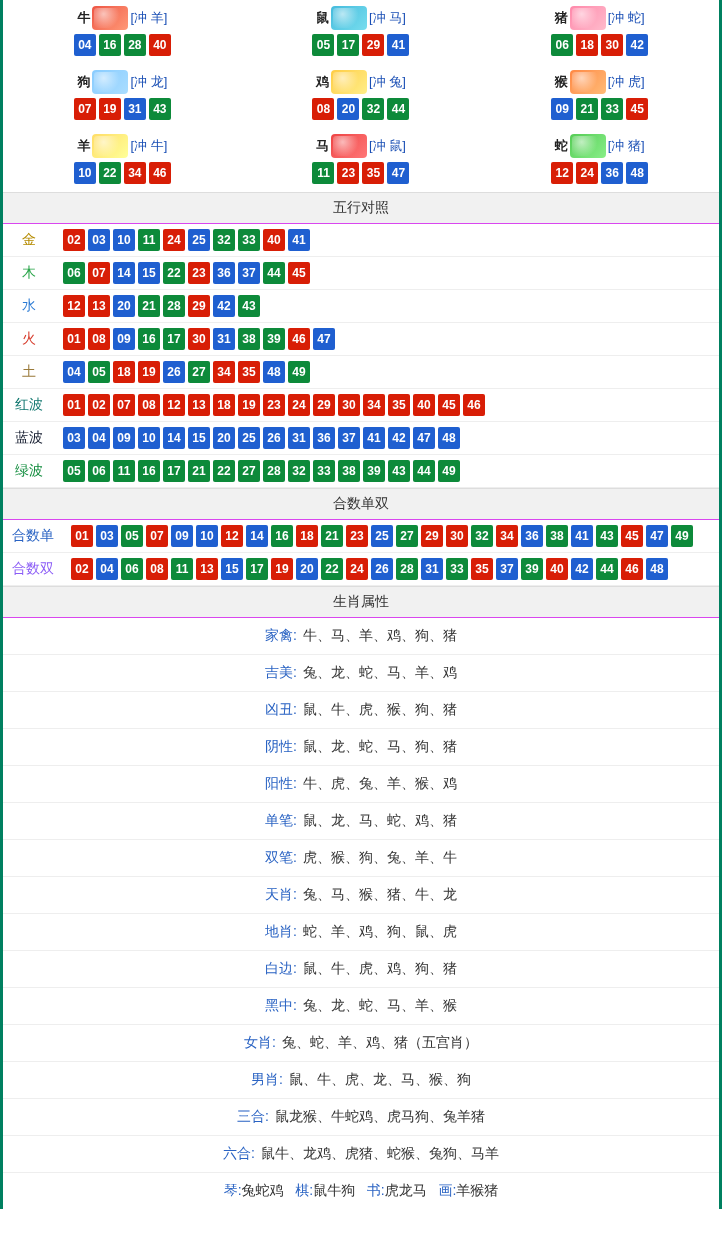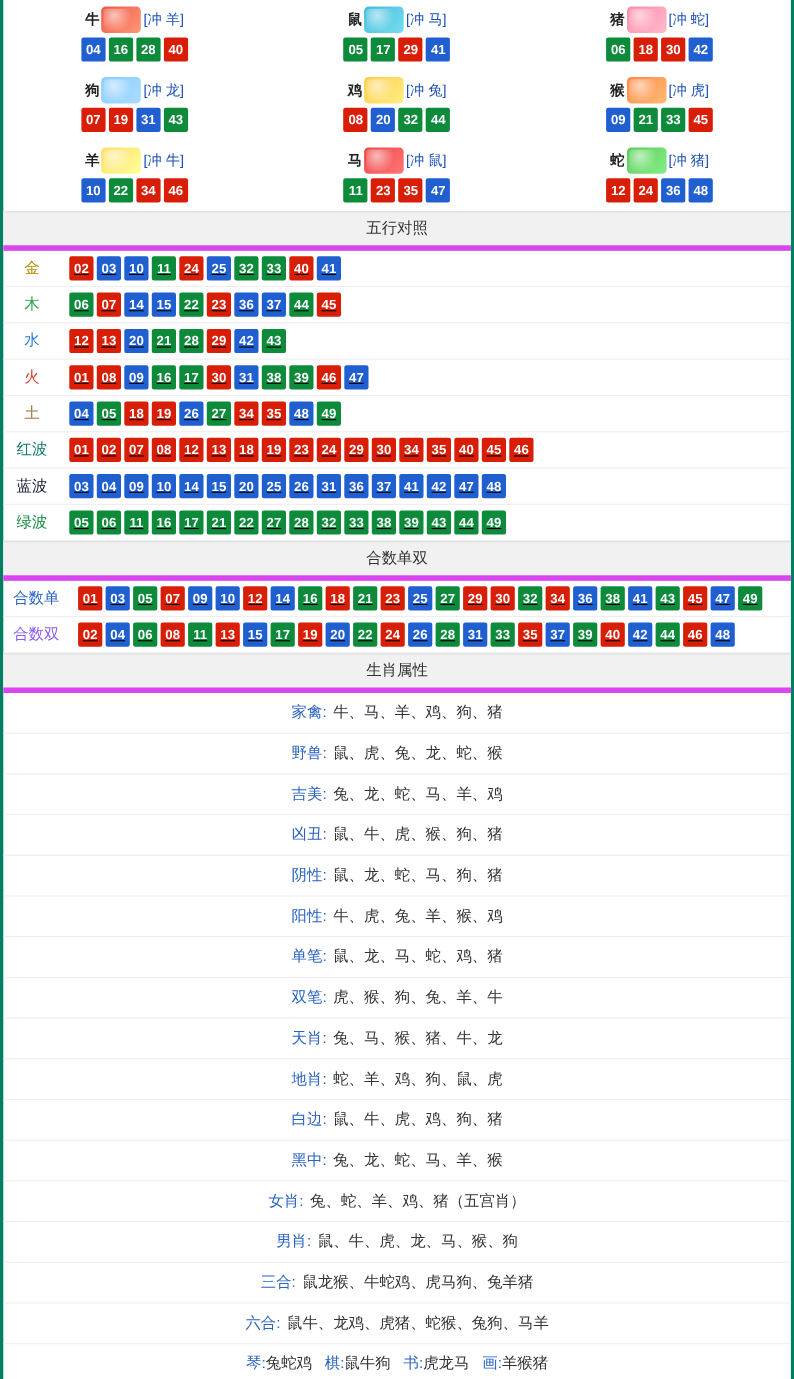--- a/index.html
+++ b/index.html
@@ -12,31 +12,31 @@
   .zodiac-name { font-weight: bold; color: #222; }
   .zodiac-icon { width: 36px; height: 24px; display: inline-block; }
   .zodiac-clash { color: #1a4fb5; font-size: 13px; }
   .balls { display: flex; justify-content: center; gap: 3px; }
 
   .ball { display: inline-block; width: 22px; height: 22px; line-height: 22px; text-align: center; color: #fff; font-size: 12px; border-radius: 2px; font-weight: bold; }
   .ball.red { background: #d81e06; }
   .ball.blue { background: #1f5fd0; }
   .ball.green { background: #0d8a3a; }
 
-  .section-head { background: #f1f1f1; text-align: center; padding: 6px 0; border-top: 1px solid #ddd; border-bottom: 5px solid #d946ef; font-size: 14px; color: #333; }
+  .section-head { background: #f1f1f1; text-align: center; padding: 6px 0; border-top: 1px solid #ddd; border-bottom: 1px solid #d946ef; font-size: 14px; color: #333; }
 
   table.wx { width: 100%; border-collapse: collapse; }
   table.wx td { border-bottom: 1px solid #eee; padding: 5px 8px; vertical-align: middle; }
   table.wx td.lbl { width: 52px; text-align: center; font-size: 14px; }
   .lbl.gold { color: #b58b00; }
   .lbl.wood { color: #2aa54a; }
   .lbl.water { color: #2a7ad4; }
   .lbl.fire { color: #d63a2a; }
   .lbl.earth { color: #9a7a3a; }
-  .row-balls { display: flex; flex-wrap: wrap; gap: 3px; text-decoration: underline; }
+  .row-balls { display: flex; flex-wrap: wrap; gap: 3px; }
 
   .wave-lbl.red { color: #0f766e; margin-left: 16px; }
   .wave-lbl.blue { color: #0f172a; }
   .wave-lbl.green { color: #0d8a3a; }
 
   .attr-row { border-bottom: 1px solid #eee; text-align: center; padding: 9px 10px; font-size: 14px; color: #333; }
   .attr-key { color: #2a63c3; margin-right: 2px; }
   .attr-row.last { border-bottom: none; }
   .attr-multi span.k { color: #2a63c3; }
 
@@ -408,21 +408,20 @@
               <span class="ball blue">48</span>
             </div>
           </td>
         </tr>
       </tbody>
     </table>
 
   <div class="section-head">生肖属性</div>
   <div id="attrs">
       <div class="attr-row"><span class="attr-key">家禽:</span> <span>牛、马、羊、鸡、狗、猪</span></div>
-      <div class="attr-row"><span class="attr-key">野兽:</span> <span>鼠、虎、兔、龙、蛇、猴</span></div>
       <div class="attr-row"><span class="attr-key">吉美:</span> <span>兔、龙、蛇、马、羊、鸡</span></div>
       <div class="attr-row"><span class="attr-key">凶丑:</span> <span>鼠、牛、虎、猴、狗、猪</span></div>
       <div class="attr-row"><span class="attr-key">阴性:</span> <span>鼠、龙、蛇、马、狗、猪</span></div>
       <div class="attr-row"><span class="attr-key">阳性:</span> <span>牛、虎、兔、羊、猴、鸡</span></div>
       <div class="attr-row"><span class="attr-key">单笔:</span> <span>鼠、龙、马、蛇、鸡、猪</span></div>
       <div class="attr-row"><span class="attr-key">双笔:</span> <span>虎、猴、狗、兔、羊、牛</span></div>
       <div class="attr-row"><span class="attr-key">天肖:</span> <span>兔、马、猴、猪、牛、龙</span></div>
       <div class="attr-row"><span class="attr-key">地肖:</span> <span>蛇、羊、鸡、狗、鼠、虎</span></div>
       <div class="attr-row"><span class="attr-key">白边:</span> <span>鼠、牛、虎、鸡、狗、猪</span></div>
       <div class="attr-row"><span class="attr-key">黑中:</span> <span>兔、龙、蛇、马、羊、猴</span></div>

